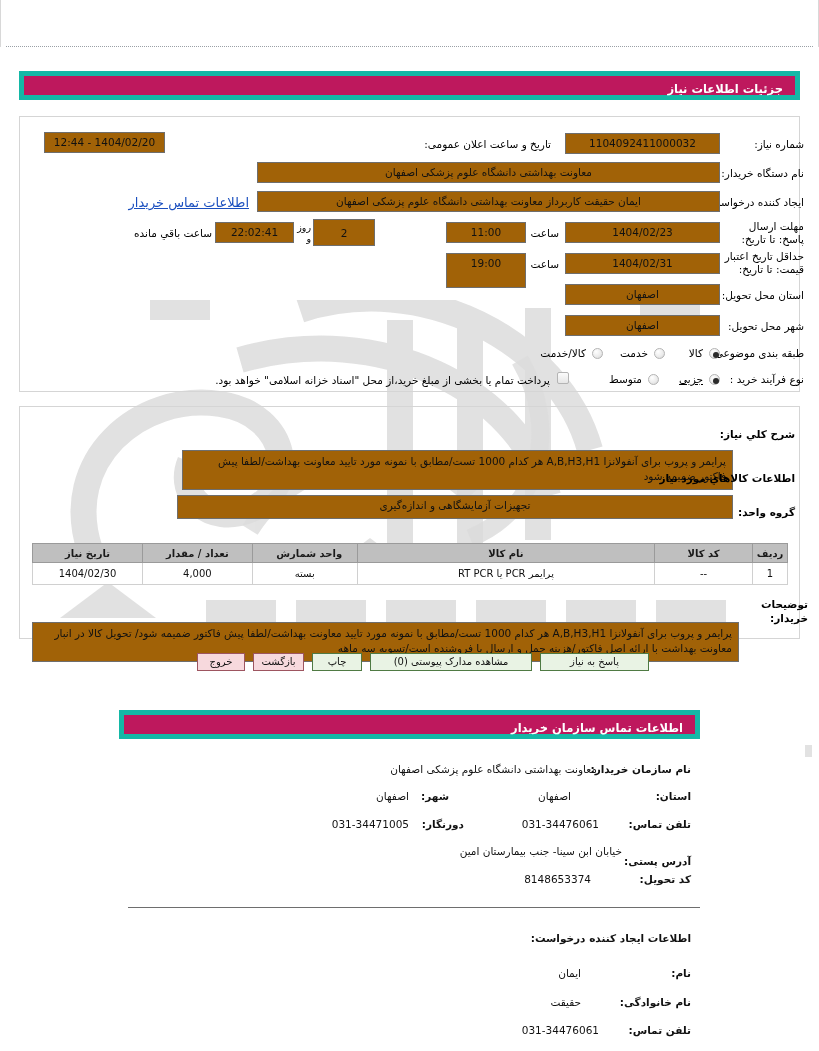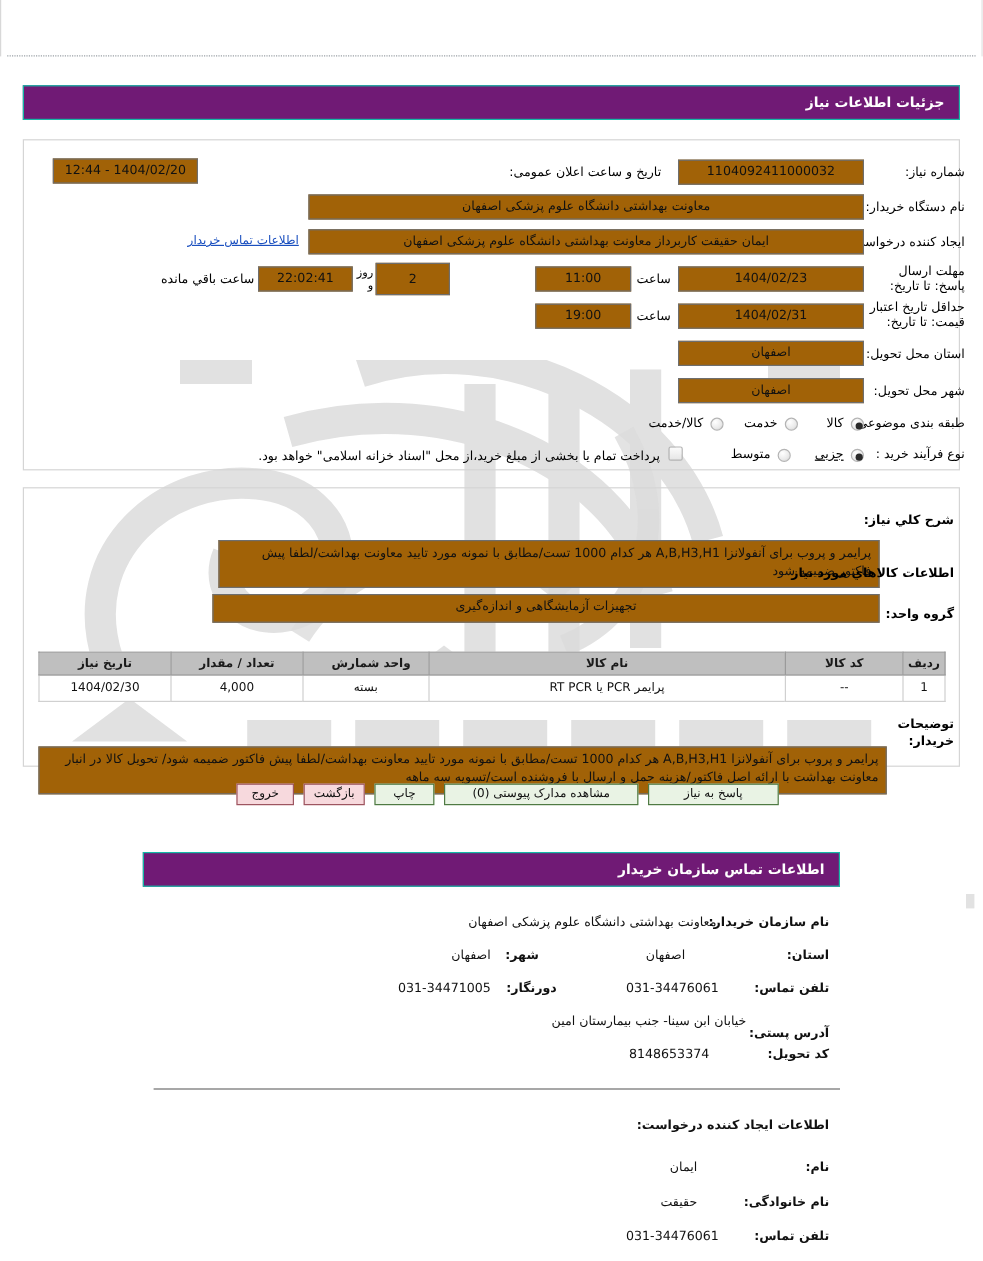--- a/index.html
+++ b/index.html
@@ -34,22 +34,22 @@
     border-top: 1px dotted #9aa0a6;
     height: 0;
     z-index: 2;
   }
   .top-edge-l { position:absolute; left:0; top:0; width:1px; height:47px; background:#d8d8d8; }
   .top-edge-r { position:absolute; right:0; top:0; width:1px; height:47px; background:#d8d8d8; }
 
   
   .section-header {
     position: absolute;
-    background: #701a75;
-    border: 1px solid #14b8a6;
+    background: #be185d;
+    border: 5px solid #14b8a6;
     color: #ffffff;
     font-size: 11.5px;
     font-weight: bold;
     text-align: right;
     line-height: 27px;
     padding: 0 12px 0 12px;
     z-index: 3;
   }
 
   
@@ -88,21 +88,21 @@
   .field.multiline {
     white-space: normal;
     text-align: right;
     line-height: 15px;
     padding: 3px 6px 3px 6px;
     margin-top: 31px;
   }
 
   a.contact-link {
     position: absolute;
-    font-size: 10px;
+    font-size: 13px;
     color: #1a4fbf;
     text-decoration: underline;
     white-space: nowrap;
     z-index: 5;
     cursor: pointer;
   }
 
   
   .radio {
     position: absolute;
@@ -260,21 +260,21 @@
 
   <div class="field" style="right:444px; top:219px; width:62px; height:27px; line-height:27px;">2</div>
   <div class="lbl wrap" style="right:508px; top:222px; width:16px; line-height:11px; font-size:9.5px;"><span>روز و</span></div>
 
   <div class="field" style="right:525px; top:222px; width:79px; height:21px;">22:02:41</div>
   <div class="lbl" style="right:607px; top:227px;"><span>ساعت باقي مانده</span></div>
 
   <div class="lbl wrap" style="right:15px; top:250px; width:82px; text-align:right;"><span>حداقل تاریخ اعتبار قیمت: تا تاریخ:</span></div>
   <div class="field" style="right:99px; top:253px; width:155px; height:21px;">1404/02/31</div>
   <div class="lbl" style="right:260px; top:258px;"><span>ساعت</span></div>
-  <div class="field" style="right:293px; top:253px; width:80px; height:21px;">19:00</div>
+  <div class="field" style="right:293px; top:253px; width:80px; height:35px;">19:00</div>
 
   <div class="lbl" style="right:15px; top:289px;"><span>استان محل تحویل:</span></div>
   <div class="field" style="right:99px; top:284px; width:155px; height:21px;">اصفهان</div>
 
   <div class="lbl" style="right:15px; top:320px;"><span>شهر محل تحویل:</span></div>
   <div class="field" style="right:99px; top:315px; width:155px; height:21px;">اصفهان</div>
 
   <div class="lbl" style="right:15px; top:347px;"><span>طبقه بندی موضوعی:</span></div>
 
   <div class="radio checked" style="right:99px; top:348px;"></div>
@@ -323,21 +323,21 @@
         <td>1</td>
         <td>--</td>
         <td>پرایمر PCR یا RT PCR</td>
         <td>بسته</td>
         <td>4,000</td>
         <td>1404/02/30</td>
       </tr>
     </tbody>
   </table>
 
-  <div class="lbl bold wrap" style="right:24px; top:597px; width:52px; line-height:14px;"><span>توضیحات خریدار:</span></div>
+  <div class="lbl bold wrap" style="right:11px; top:597px; width:52px; line-height:14px;"><span>توضیحات خریدار:</span></div>
   <div class="field multiline" style="right:80px; top:591px; width:707px; height:40px;">پرایمر و پروب برای  آنفولانزا A,B,H3,H1 هر کدام 1000 تست/مطابق با نمونه مورد تایید معاونت بهداشت/لطفا پیش فاکتور ضمیمه شود/ تحویل کالا در انبار معاونت بهداشت با ارائه اصل فاکتور/هزینه حمل و ارسال با فروشنده است/تسویه سه ماهه</div>
 
   <div class="btn green" style="right:170px; top:653px; width:109px;">پاسخ به نیاز</div>
   <div class="btn green" style="right:287px; top:653px; width:162px;">مشاهده مدارک پیوستی (0)</div>
   <div class="btn green" style="right:457px; top:653px; width:50px;">چاپ</div>
   <div class="btn pink" style="right:515px; top:653px; width:51px;">بازگشت</div>
   <div class="btn pink" style="right:574px; top:653px; width:48px;">خروج</div>
 
   <div class="section-header" style="left:119px; top:710px; width:581px; height:29px;">
     <span>اطلاعات تماس سازمان خریدار</span>

